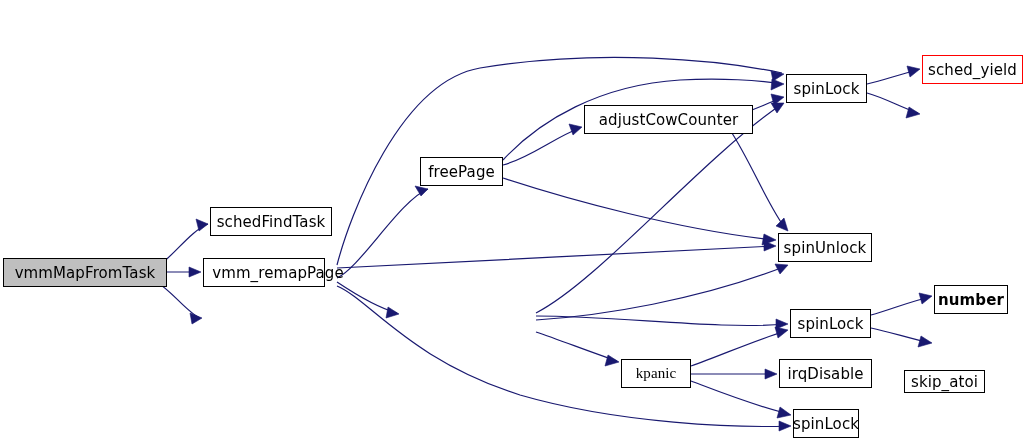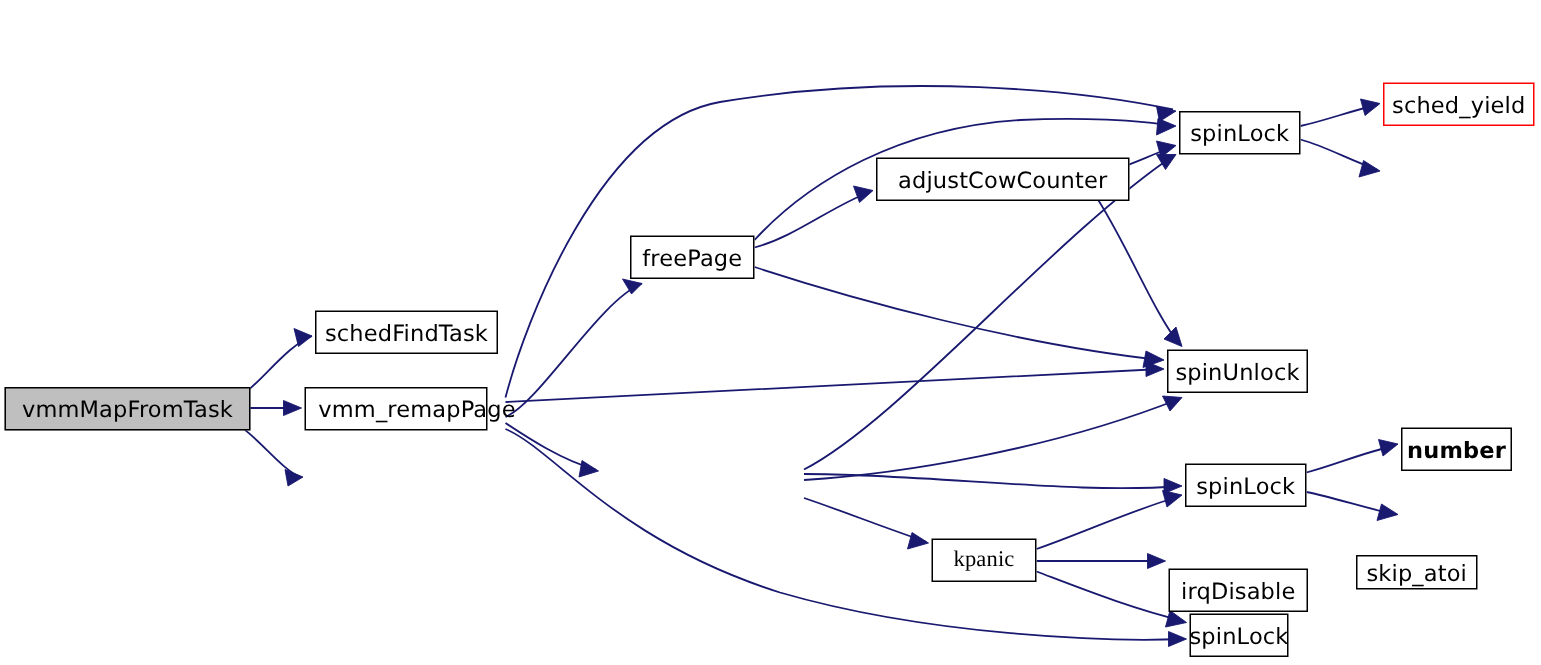--- a/index.html
+++ b/index.html
@@ -160,18 +160,18 @@
     </svg>
 <div class="gnode highlight" style="left: 3px; top: 258px; width: 164px; height: 29px;">vmmMapFromTask</div>
     <div class="gnode" style="left: 210px; top: 207px; width: 122px; height: 29px;">schedFindTask</div>
     <div class="gnode" style="left: 203px; top: 258px; width: 122px; height: 29px; padding-left: 28px;">vmm_remapPage</div>
     <div class="gnode" style="left: 420px; top: 157px; width: 83px; height: 29px;">freePage</div>
     <div class="gnode" style="left: 584px; top: 105px; width: 169px; height: 29px;">adjustCowCounter</div>
     <div class="gnode" style="left: 621px; top: 359px; width: 70px; height: 29px; font-family: Liberation Serif, serif;">kpanic</div>
     <div class="gnode" style="left: 786px; top: 74px; width: 81px; height: 29px;">spinLock</div>
     <div class="gnode" style="left: 778px; top: 233px; width: 94px; height: 29px;">spinUnlock</div>
     <div class="gnode" style="left: 790px; top: 309px; width: 81px; height: 29px;">spinLock</div>
-    <div class="gnode" style="left: 779px; top: 359px; width: 93px; height: 29px; margin-top: 20px;">irqDisable</div>
+    <div class="gnode" style="left: 779px; top: 359px; width: 93px; height: 29px;">irqDisable</div>
     <div class="gnode" style="left: 793px; top: 409px; width: 66px; height: 29px;">spinLock</div>
     <div class="gnode accent" style="left: 922px; top: 55px; width: 101px; height: 29px;">sched_yield</div>
     <div class="gnode" style="left: 934px; top: 285px; width: 74px; height: 29px; font-weight: bold;">number</div>
     <div class="gnode" style="left: 904px; top: 330px; width: 81px; height: 23px; margin-top: 40px;">skip_atoi</div>
   </div>
 
 </body></html>

